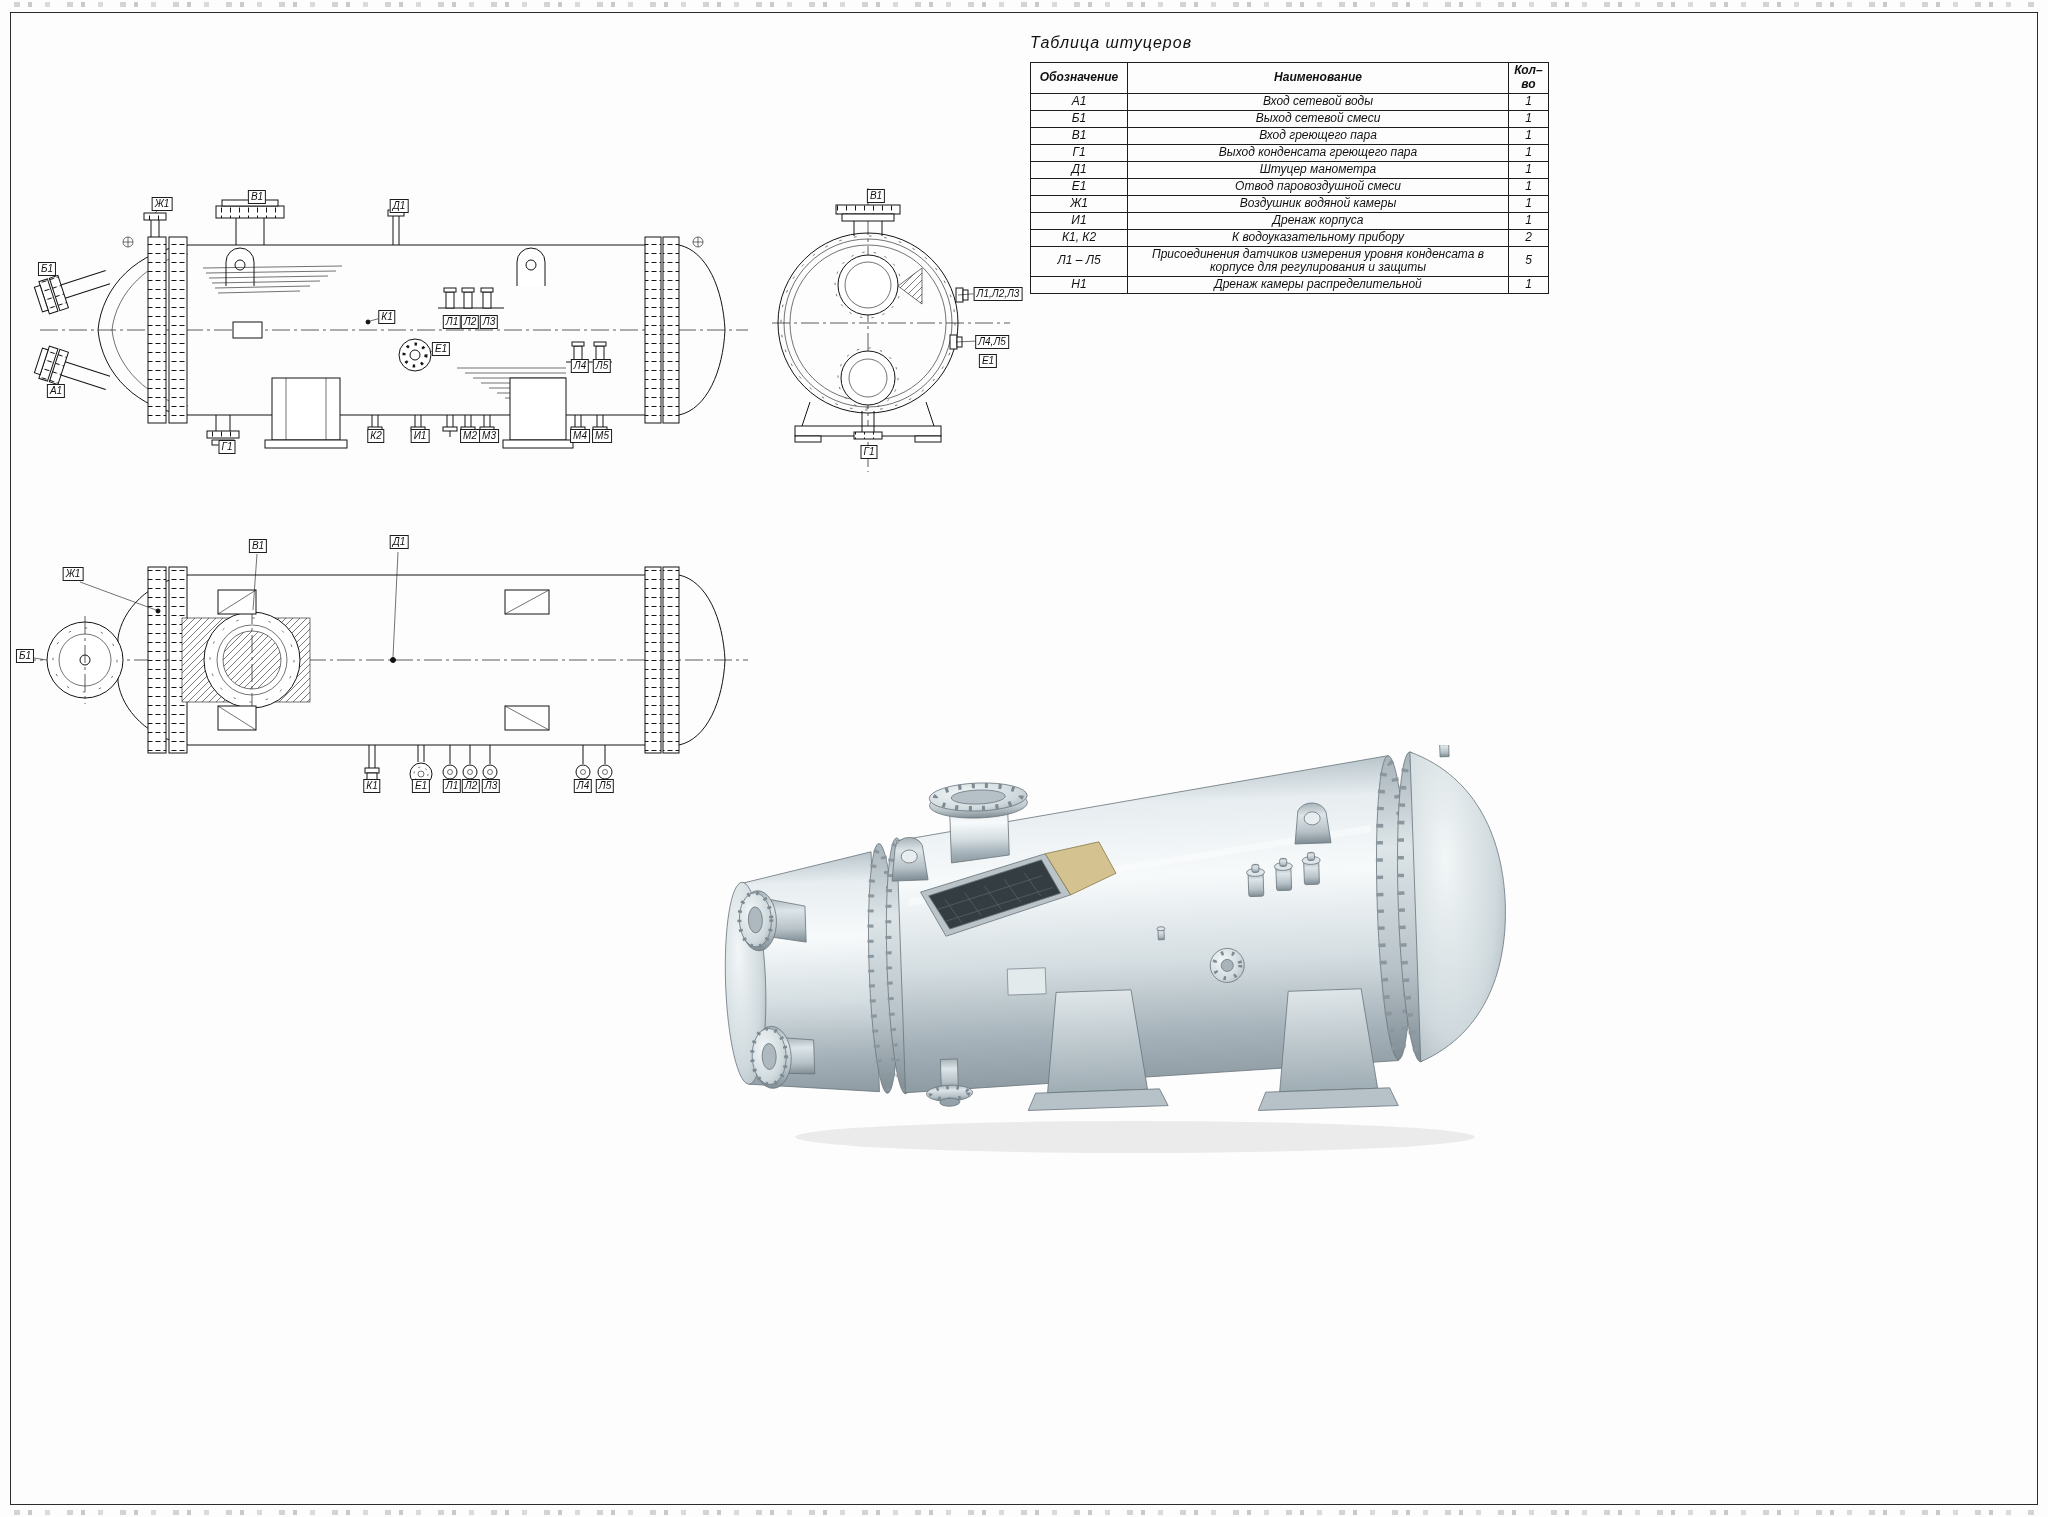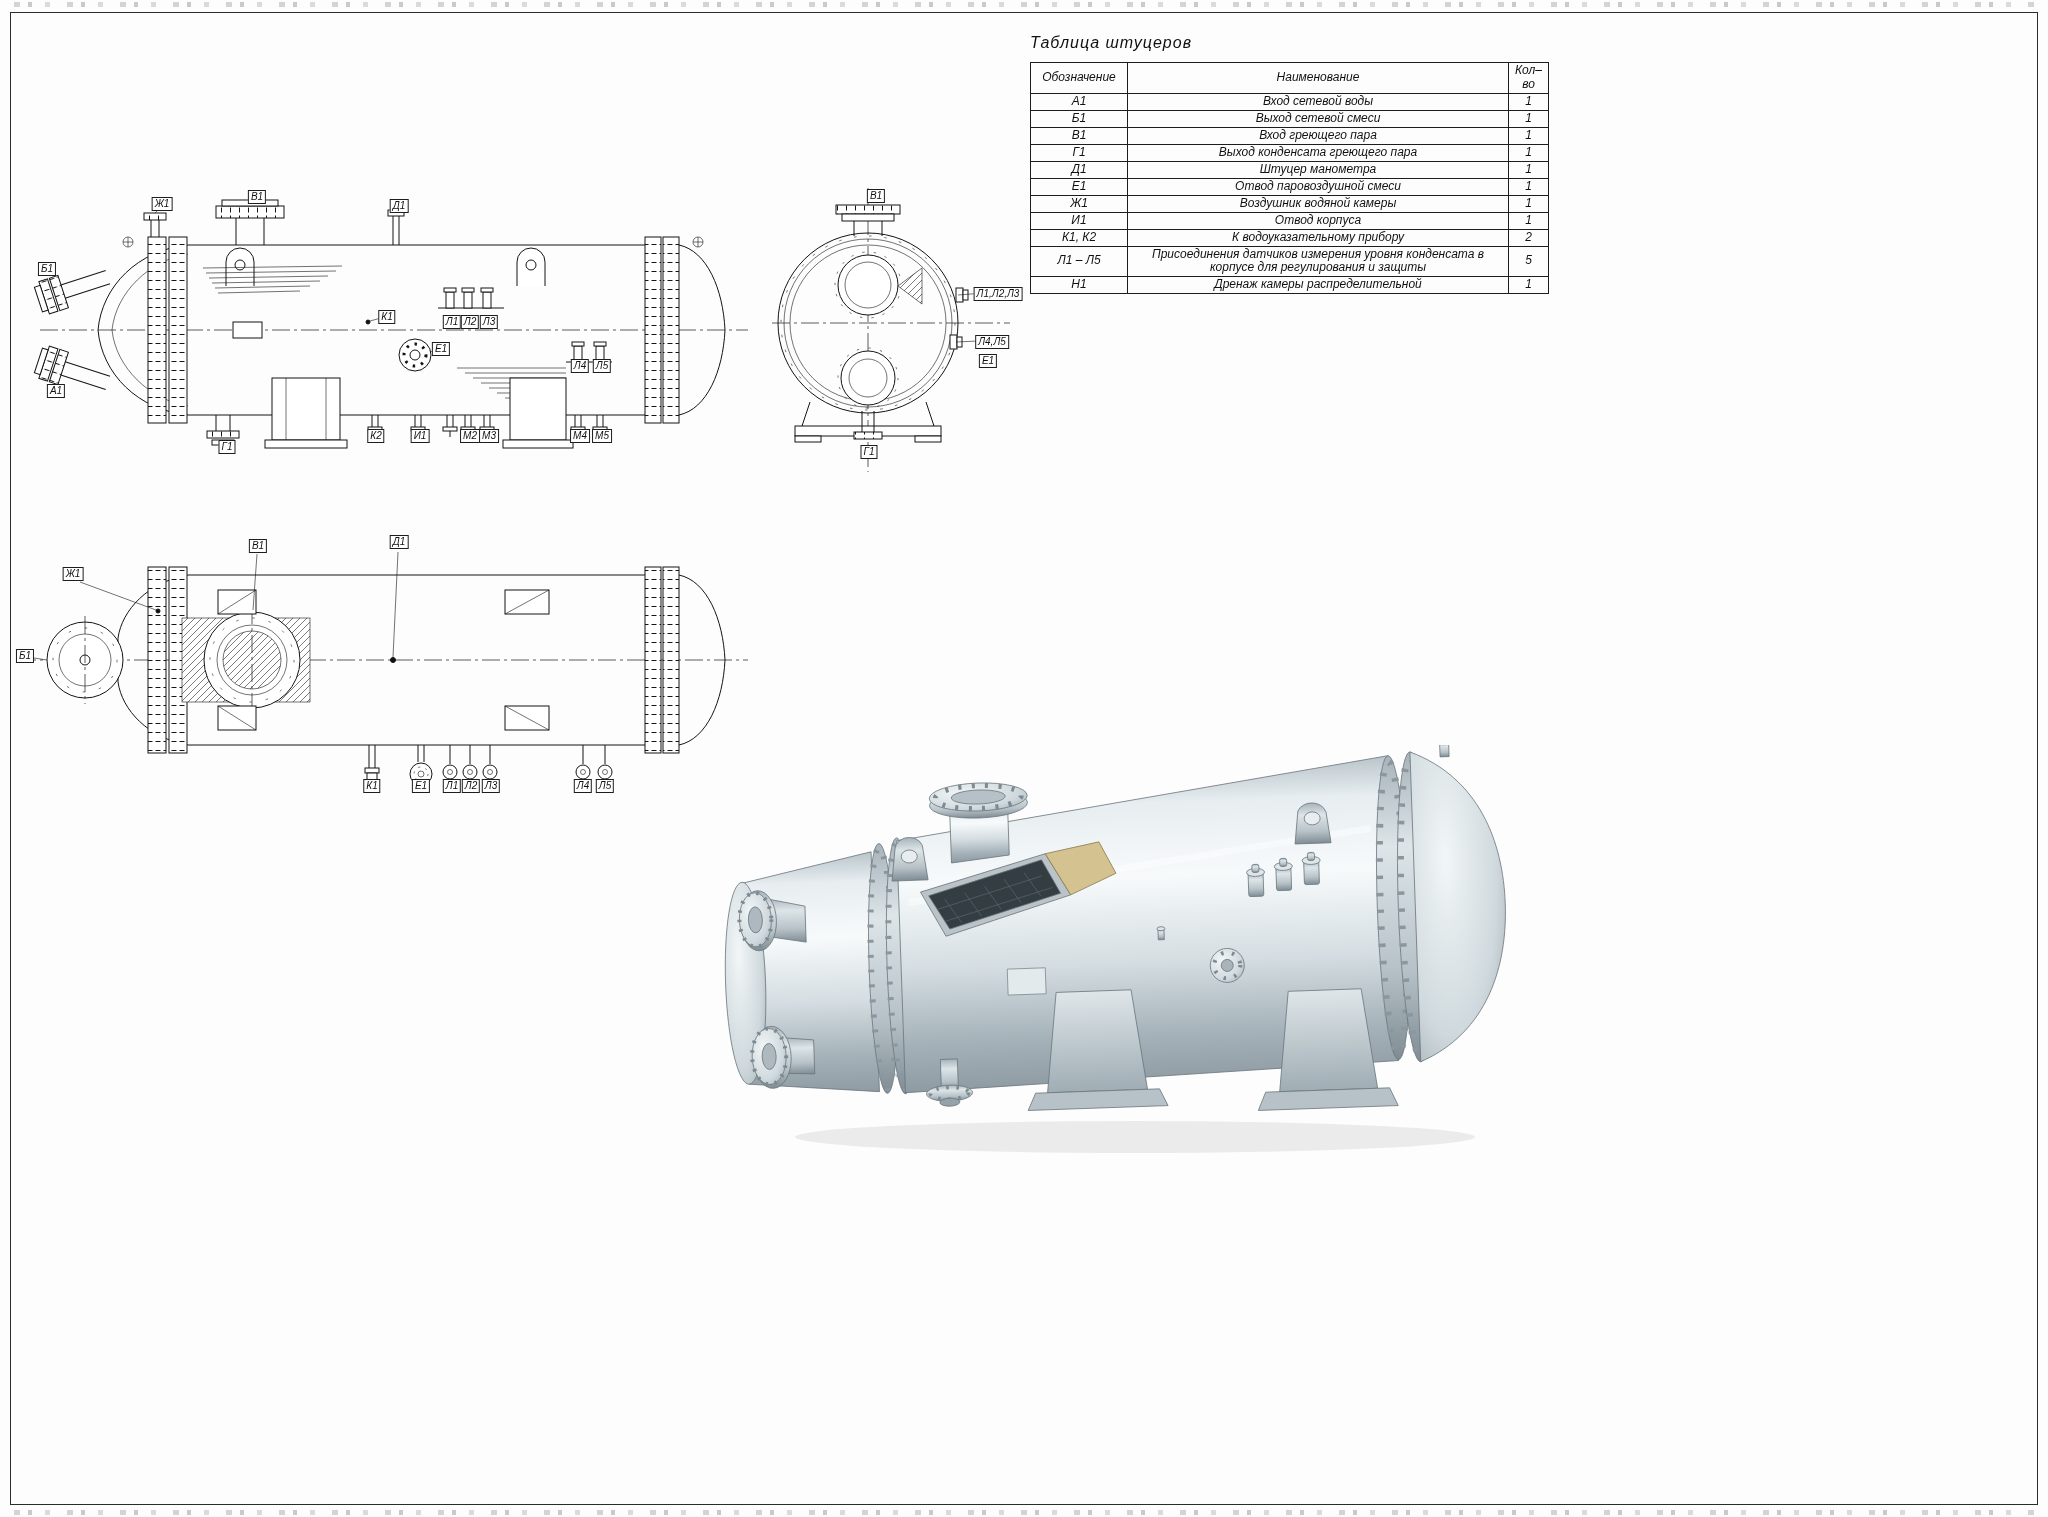--- a/index.html
+++ b/index.html
@@ -10,21 +10,21 @@
     background:repeating-linear-gradient(90deg,#c6c6c6 0 6px,transparent 6px 14px,#b9b9b9 14px 18px,transparent 18px 31px,#cfcfcf 31px 36px,transparent 36px 53px)}
   .noise-top{top:2px}.noise-bottom{bottom:2px}
   svg.view{position:absolute}
   .lbl{position:absolute;transform:translate(-50%,-50%);border:1px solid #1d1d1d;background:#fff;padding:0 2px;
        font:italic 10px/12px "Liberation Sans",sans-serif;color:#111;white-space:nowrap;z-index:5}
   .tbl-title{position:absolute;left:1030px;top:34px;width:518px;text-align:left;
        font:italic 16px "Liberation Sans",sans-serif;color:#111;letter-spacing:1px}
   #nozzle-table{position:absolute;left:1030px;top:62px;width:518px;border-collapse:collapse;table-layout:fixed;
        font:italic 12px/1.15 "Liberation Sans",sans-serif;color:#111}
   #nozzle-table th,#nozzle-table td{border:1px solid #1d1d1d;padding:1px 5px;height:17px;vertical-align:middle}
-  #nozzle-table th{font-weight:normal;font-style:italic;text-align:center}
+  #nozzle-table th{font-weight:bold;font-style:italic;text-align:center}
   #nozzle-table td{text-align:center}
   #nozzle-table td.nm{text-align:center}
   .c-des{width:97px}.c-name{width:381px}.c-qty{width:40px}
   .cl{stroke:#333;stroke-width:.8;stroke-dasharray:18 4 3 4;fill:none}
   .thin{stroke-width:.6}
   .band{fill:url(#ticksH);stroke:#141414}
   .bandv{fill:url(#ticksV);stroke:#141414}
 </style>
 </head>
 <body>
@@ -542,21 +542,21 @@
           <td class="nm">Отвод  паровоздушной  смеси</td>
           <td>1</td>
         </tr>
       <tr>
           <td>Ж1</td>
           <td class="nm">Воздушник  водяной  камеры</td>
           <td>1</td>
         </tr>
       <tr>
           <td>И1</td>
-          <td class="nm">Отвод  корпуса</td>
+          <td class="nm">Дренаж  корпуса</td>
           <td>1</td>
         </tr>
       <tr>
           <td>К1,  К2</td>
           <td class="nm">К  водоуказательному  прибору</td>
           <td>2</td>
         </tr>
       <tr>
           <td>Л1 – Л5</td>
           <td class="nm">Присоединения  датчиков  измерения  уровня конденсата  в  корпусе  для  регулирования  и  защиты</td>

